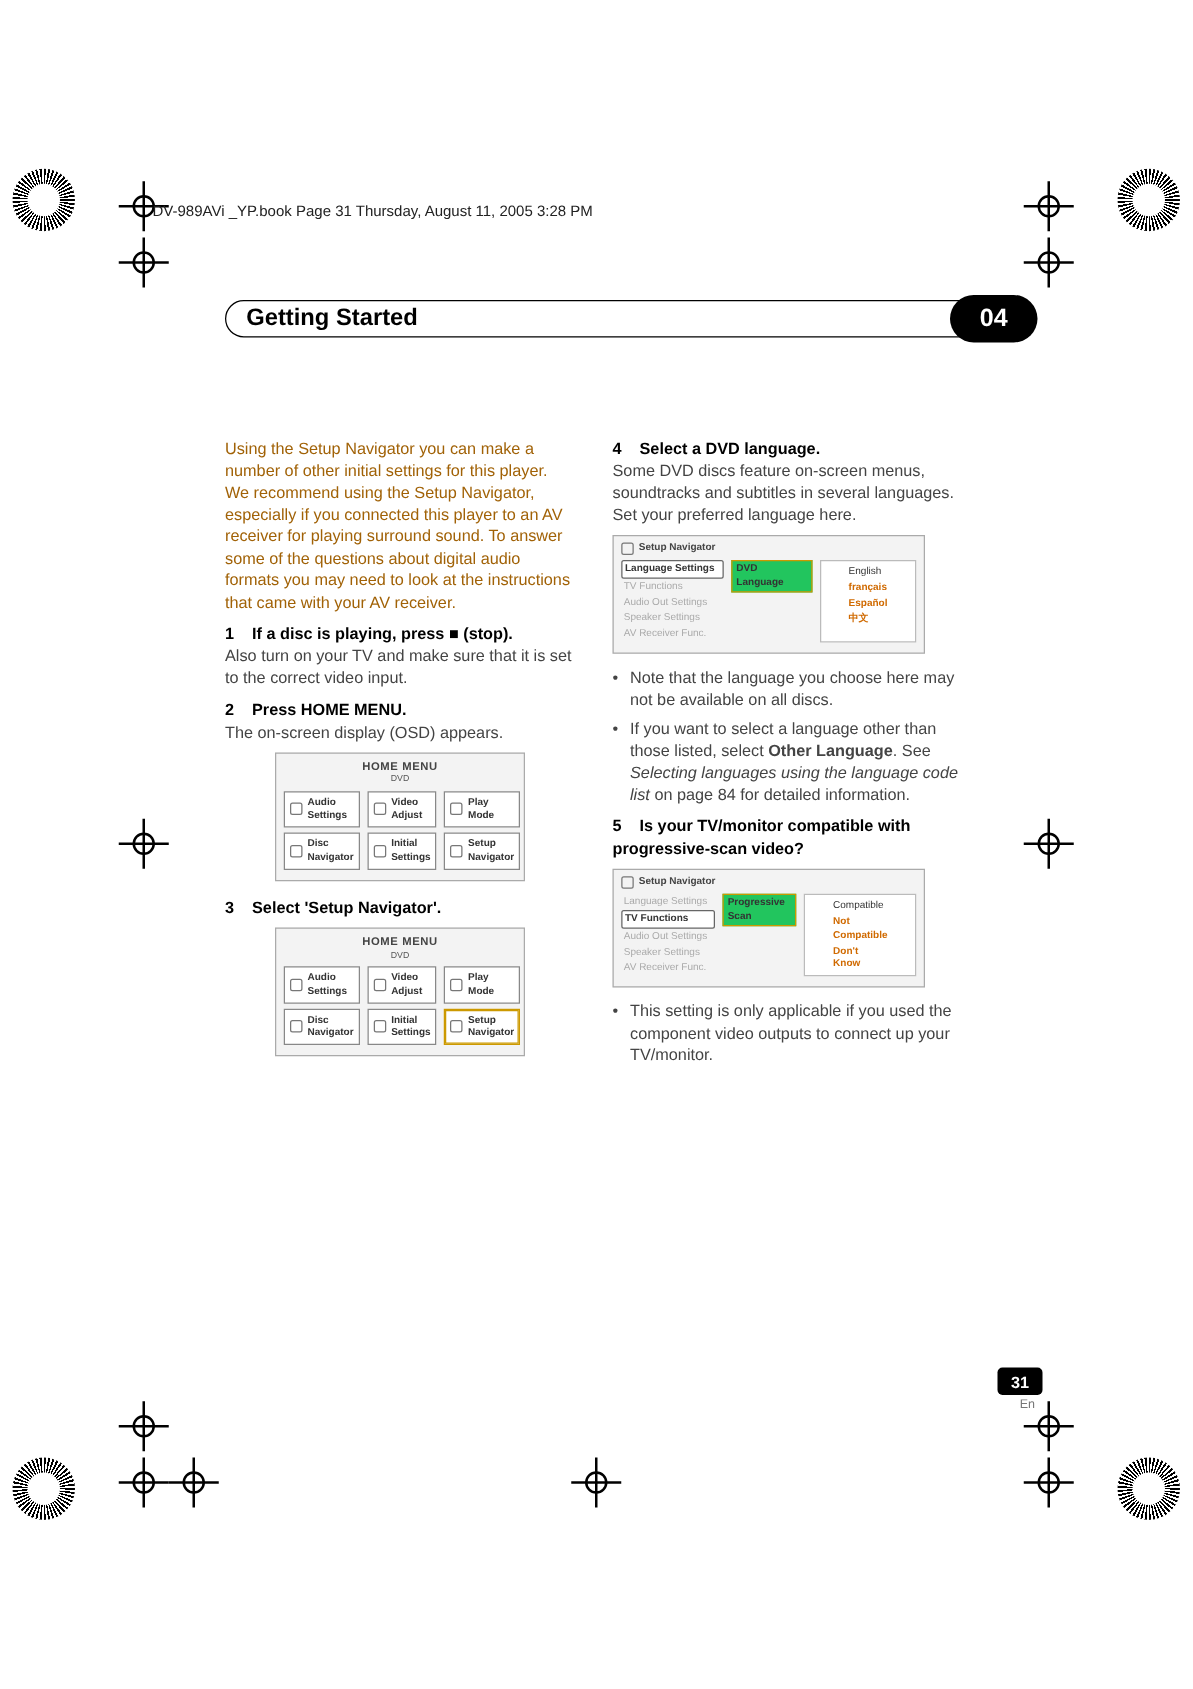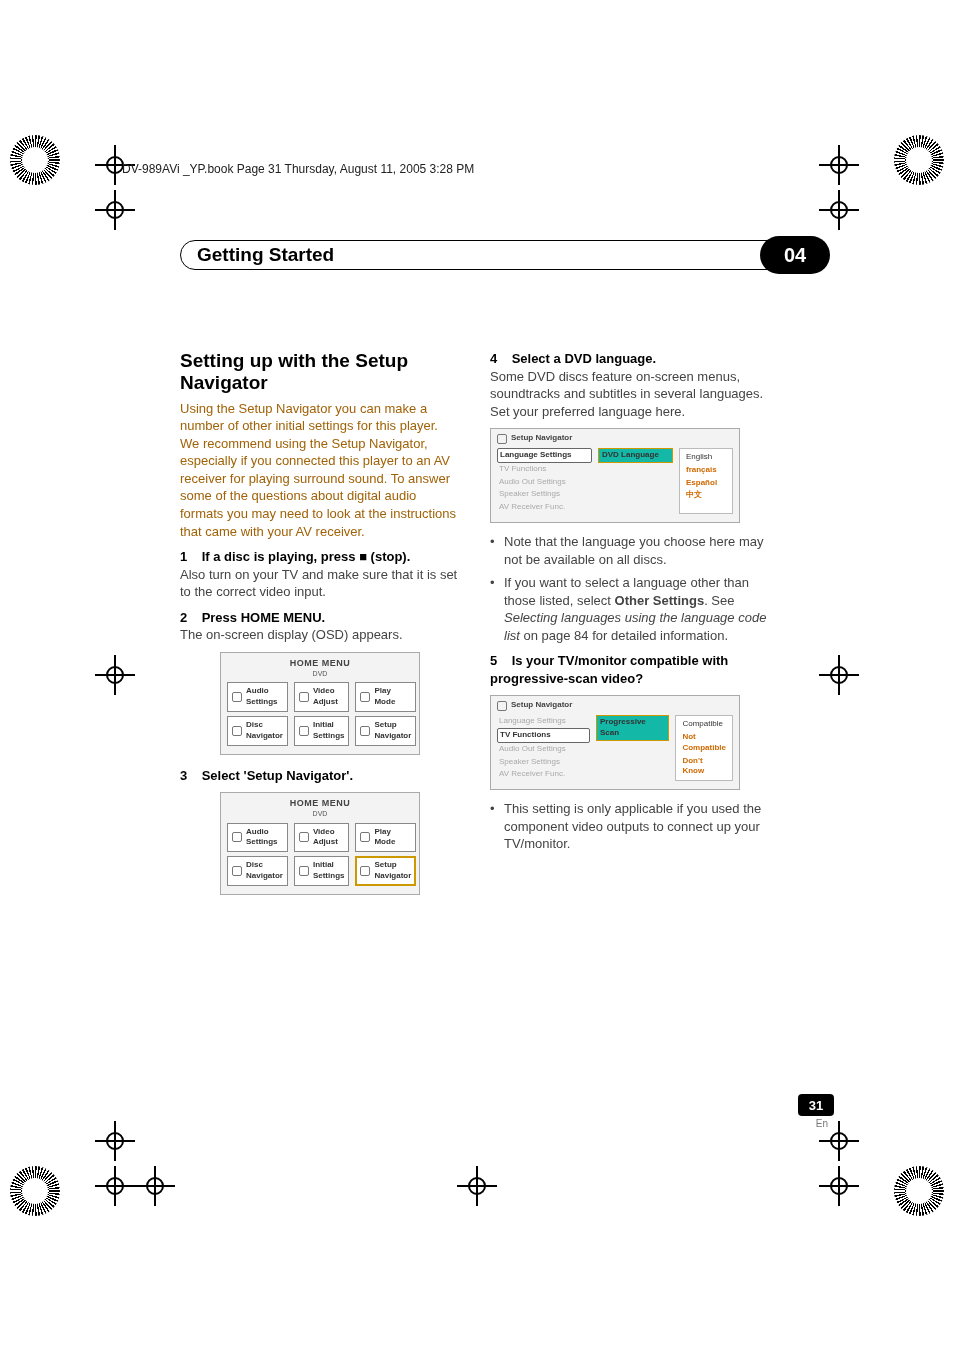--- a/index.html
+++ b/index.html
@@ -70,25 +70,25 @@
   
   .nav-panel {
     width:250px; margin:8px 0 10px 0; border:1px solid #aaa; background:#f3f3f3;
     padding:4px 6px 8px 6px; font-size:8px; color:#333;
   }
   .nav-title { font-weight:bold; color:#444; margin-bottom:4px; display:flex; align-items:center; gap:4px; }
   .nav-title .ic { width:10px; height:10px; border:1px solid #777; border-radius:2px; }
   .nav-cols { display:flex; gap:6px; }
   .nav-left { width:95px; }
   .nav-mid  { width:75px; }
-  .nav-right{ flex:1; border:1px solid #bbb; background:#fff; padding:2px 4px; }
+  .nav-right{ flex:1; border:1px solid #bbb; background:#fff; padding:2px 20px; }
   .nav-left div, .nav-mid div, .nav-right div { padding:1px 2px; }
   .nav-left .active { border:1px solid #666; border-radius:2px; font-weight:bold; background:#fff; }
   .nav-left .dim { color:#aaa; }
-  .nav-mid .chip { border:1px solid #c90; background:#14b8a6; font-weight:bold; padding:1px 3px; }
+  .nav-mid .chip { border:1px solid #c90; background:#22c55e; font-weight:bold; padding:1px 3px; }
   .nav-right .hi { color:#d06a00; font-weight:bold; }
 
   .page-num-pill {
     position:absolute; right:120px; bottom:235px; width:36px; height:22px; background:#000;
     border-radius:4px; color:#fff; font-weight:bold; font-size:13px; display:flex; align-items:center; justify-content:center;
   }
   .page-lang { position:absolute; right:126px; bottom:222px; font-size:10px; color:#777; }
 
 </style>
 </head>
@@ -151,21 +151,20 @@
     </div>
 
   <div class="header-line">DV-989AVi _YP.book  Page 31  Thursday, August 11, 2005  3:28 PM</div>
 
   <div class="chapter-bar">
     <span class="chapter-title">Getting Started</span>
   </div>
   <div class="chapter-pill">04</div>
 
   <div class="col col-left">
-    <div class="h2">Setting up with the Setup Navigator</div>
     <div class="body-p">Using the Setup Navigator you can make a number of other initial settings for this player. We recommend using the Setup Navigator, especially if you connected this player to an AV receiver for playing surround sound. To answer some of the questions about digital audio formats you may need to look at the instructions that came with your AV receiver.</div>
 
     <div class="step">
       <span class="num">1</span>
       <span>If a disc is playing, press ■ (stop).</span>
     </div>
     <div class="note">Also turn on your TV and make sure that it is set to the correct video input.</div>
 
     <div class="step">
       <span class="num">2</span>
@@ -273,21 +272,21 @@
       </div>
     </div>
 
     <div class="bullet">
       <div class="dot">•</div>
         <div class="txt">Note that the language you choose here may not be available on all discs.</div>
     </div>
     <div class="bullet">
       <div class="dot">•</div>
       <div class="txt">
-        <span>If you want to select a language other than those listed, select </span><b>Other Settings</b><span>. See </span><span class="italic">Selecting languages using the language code list</span><span> on page 84 for detailed information.</span>
+        <span>If you want to select a language other than those listed, select </span><b>Other Language</b><span>. See </span><span class="italic">Selecting languages using the language code list</span><span> on page 84 for detailed information.</span>
       </div>
     </div>
 
     <div class="step">
       <span class="num">5</span>
       <span>Is your TV/monitor compatible with progressive-scan video?</span>
     </div>
 
     <div class="nav-panel">
       <div class="nav-title">

